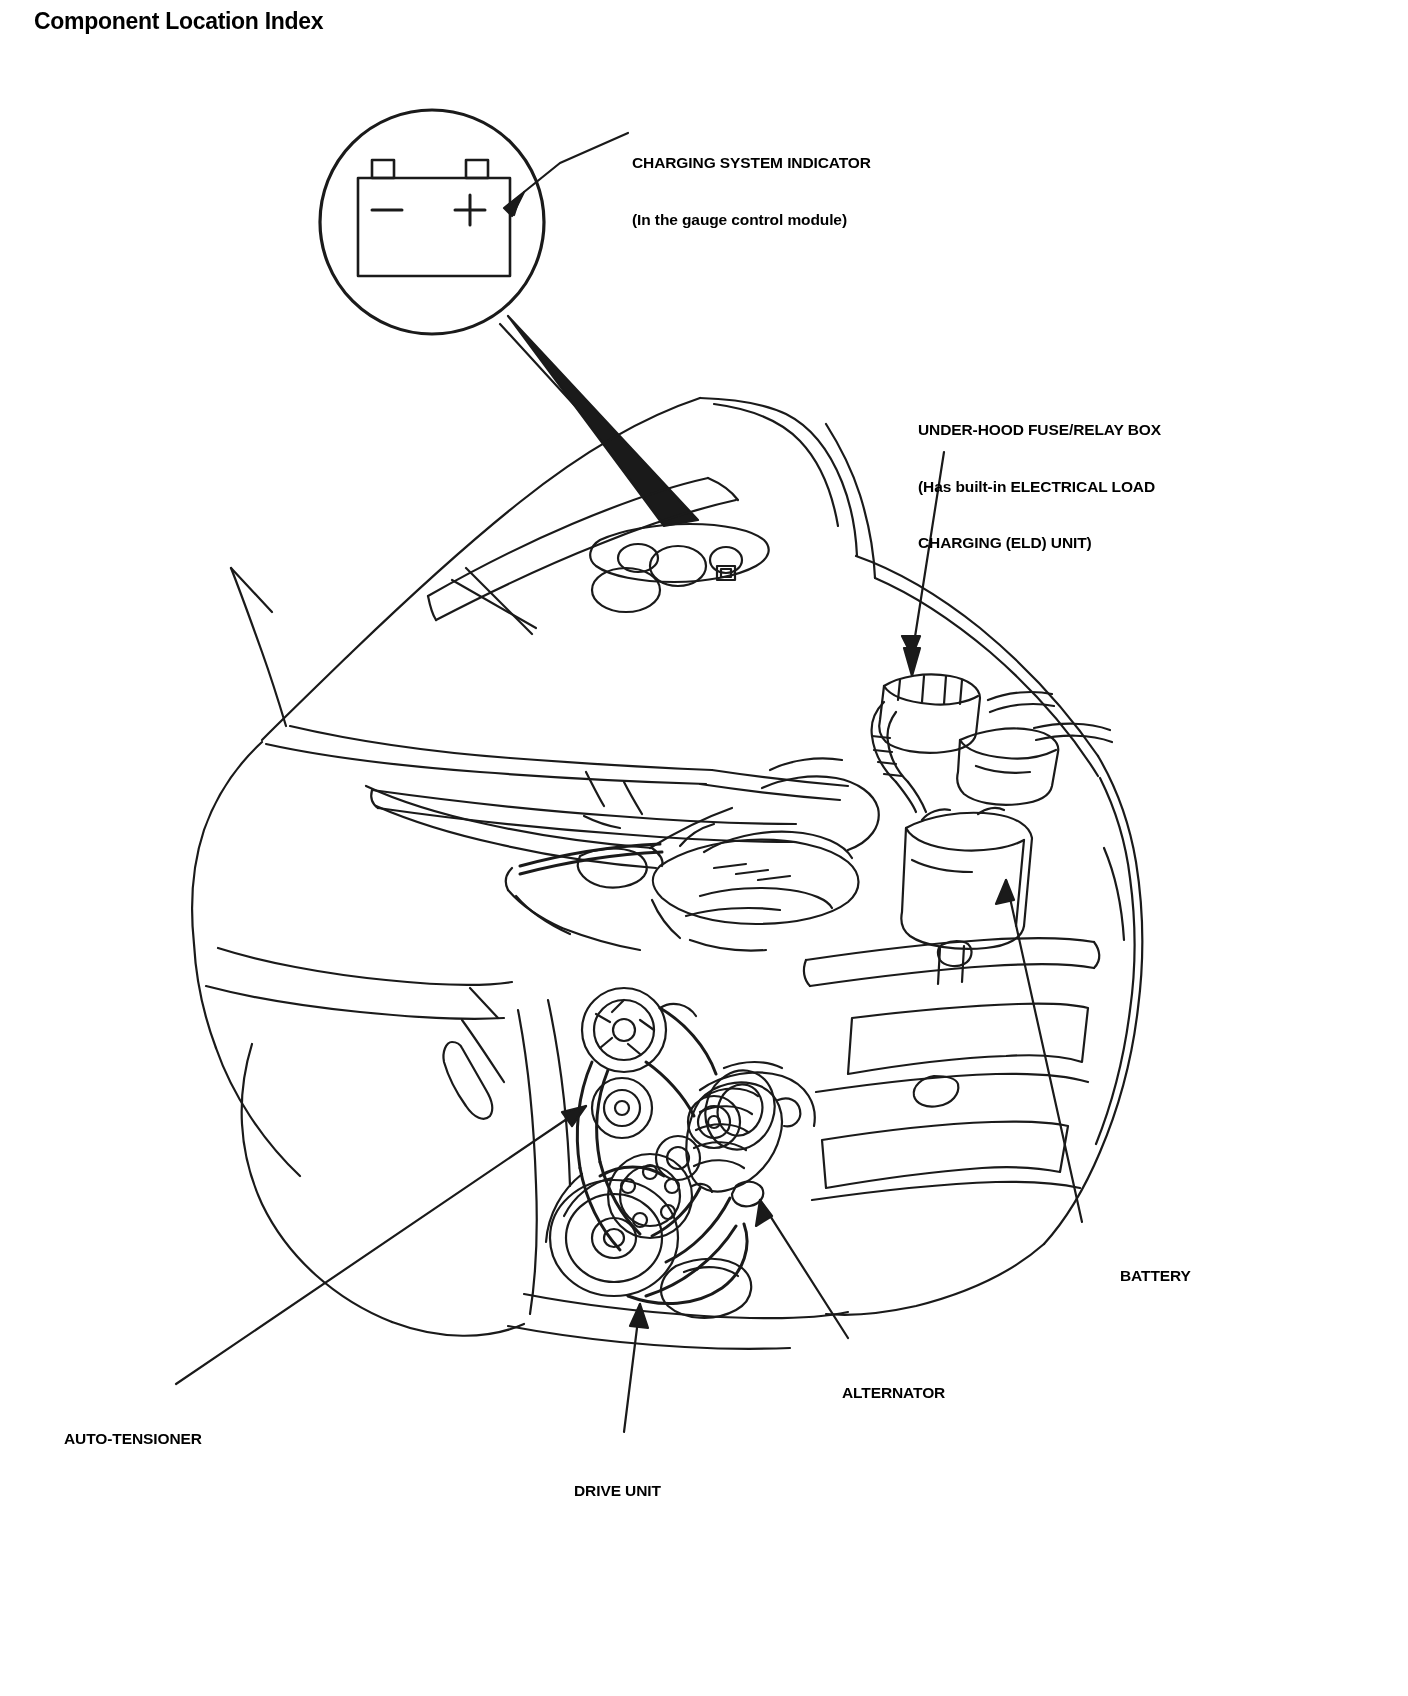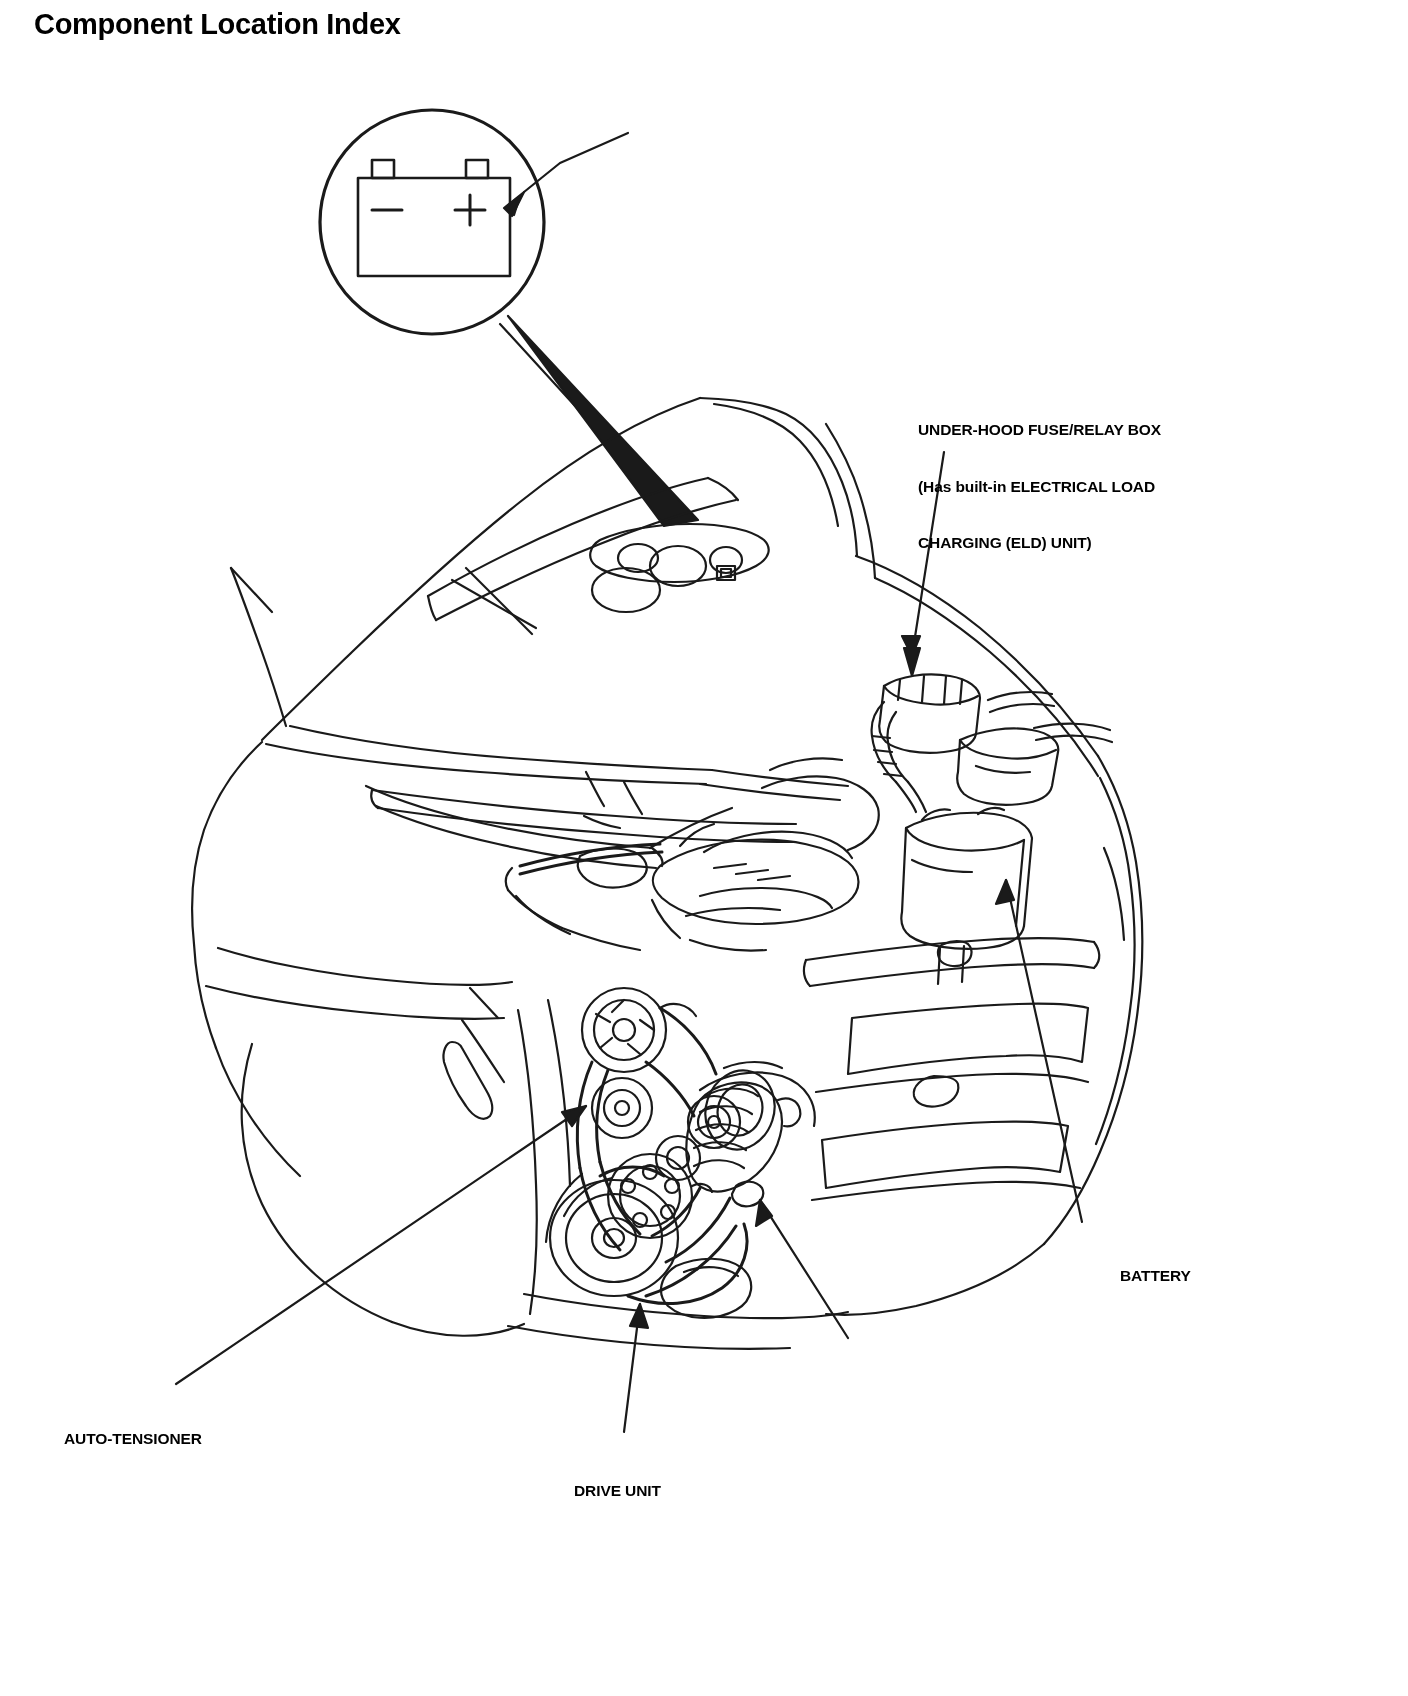--- a/index.html
+++ b/index.html
@@ -15,21 +15,21 @@
     position: relative;
     width: 1408px;
     height: 1696px;
     overflow: hidden;
     background: #ffffff;
   }
   #page-title {
     position: absolute;
     left: 34px;
     top: 8px;
-    font-size: 29px;
+    font-size: 23px;
     font-weight: bold;
     letter-spacing: -0.3px;
     white-space: nowrap;
   }
   .diagram-svg {
     position: absolute;
     left: 0;
     top: 0;
     width: 1408px;
     height: 1696px;
@@ -375,31 +375,38 @@
 
         <g>
           <path d="M624 1432 L640 1304"></path>
           <path d="M640 1304 L630 1326 L648 1328 Z" fill="#1a1a1a" stroke="#1a1a1a"></path>
         </g>
       </g>
 
     </g>
   </svg>
 
+  <div class="callout" id="callout-charging">
+    <div>CHARGING SYSTEM INDICATOR</div>
+    <div class="sub">(In the gauge control module)</div>
+  </div>
 
   <div class="callout" id="callout-fusebox">
     <div>UNDER-HOOD FUSE/RELAY BOX</div>
     <div>(Has built-in ELECTRICAL LOAD</div>
     <div>CHARGING (ELD) UNIT)</div>
   </div>
 
   <div class="callout" id="callout-battery">
     <div>BATTERY</div>
   </div>
 
+  <div class="callout" id="callout-alternator">
+    <div>ALTERNATOR</div>
+  </div>
 
   <div class="callout" id="callout-autotensioner">
     <div>AUTO-TENSIONER</div>
   </div>
 
   <div class="callout" id="callout-drivebelt">
     <div>DRIVE UNIT</div>
   </div>
 
 </div>

